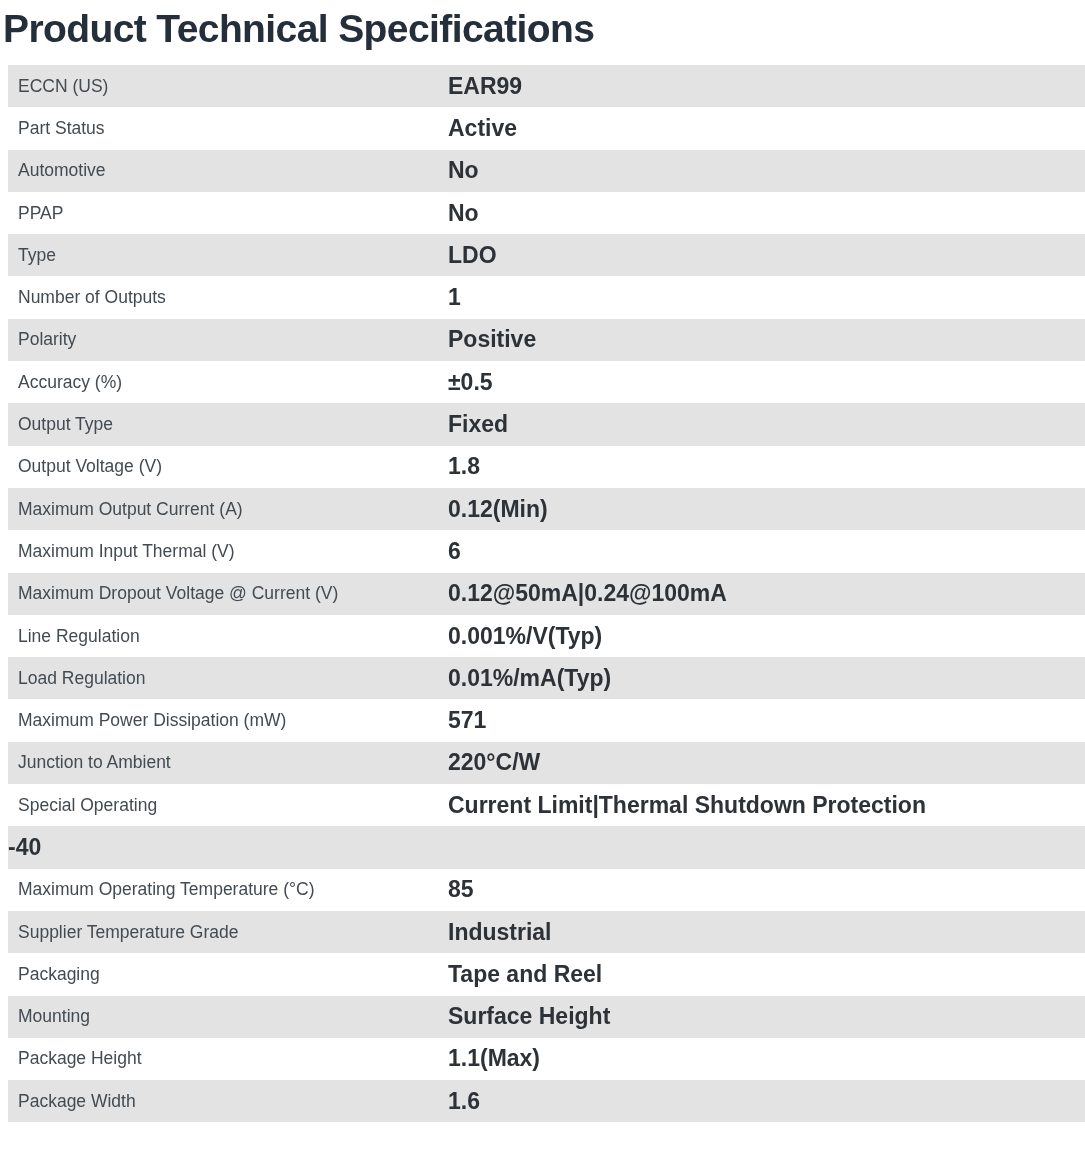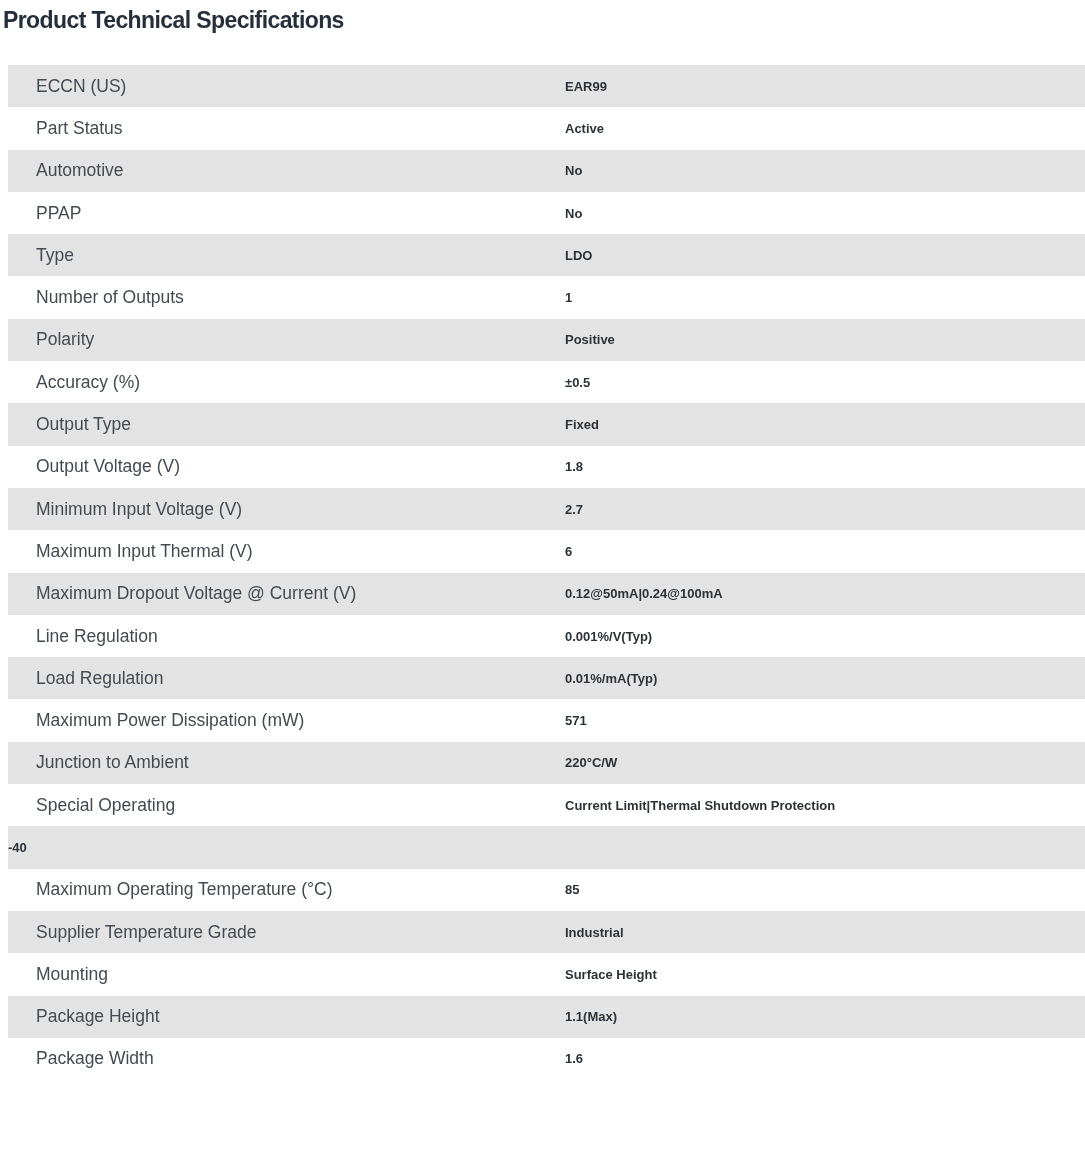--- a/index.html
+++ b/index.html
@@ -13,21 +13,21 @@
   body{
     width:1085px;height:1165px;
     background:#ffffff;
     font-family:"Liberation Sans",sans-serif;
     overflow:hidden;
     position:relative;
   }
   .page-title{
     margin:0;
     padding:7px 0 0 3px;
-    font-size:23px;
+    font-size:39px;
     font-weight:700;
     letter-spacing:-0.6px;
     color:var(--title-text);
   }
   .spec-table{
     position:absolute;
     top:65px;
     left:8px;
     right:0;
   }
@@ -35,28 +35,28 @@
     display:flex;
     align-items:center;
     height:42.3px;
     background:var(--row-bg);
   }
   .spec-row:nth-child(odd){
     background:var(--row-alt-bg);
   }
   .spec-label{
     box-sizing:border-box;
-    width:557px;
-    padding-left:28px;
+    width:440px;
+    padding-left:10px;
     font-size:17.5px;
     color:var(--label-text);
     white-space:nowrap;
   }
   .spec-value{
-    font-size:13px;
+    font-size:23px;
     font-weight:700;
     color:var(--value-text);
     white-space:nowrap;
   }
 </style>
 </head>
 <body>
 
 <h1 class="page-title">Product Technical Specifications</h1>
 
@@ -104,25 +104,25 @@
   <div class="spec-row">
     <div class="spec-label">Output Type</div>
     <div class="spec-value">Fixed</div>
   </div>
 
   <div class="spec-row">
     <div class="spec-label">Output Voltage (V)</div>
     <div class="spec-value">1.8</div>
   </div>
 
+  <div class="spec-row">
+    <div class="spec-label">Maximum Output Current (A)</div>
+    <div class="spec-value">0.12(Min)</div>
+  </div>
 
-  <div class="spec-row">
-    <div class="spec-label">Minimum Input Voltage (V)</div>
-    <div class="spec-value">2.7</div>
-  </div>
 
   <div class="spec-row">
     <div class="spec-label">Maximum Input Thermal (V)</div>
     <div class="spec-value">6</div>
   </div>
 
   <div class="spec-row">
     <div class="spec-label">Maximum Dropout Voltage @ Current (V)</div>
     <div class="spec-value">0.12@50mA|0.24@100mA</div>
   </div>
@@ -159,20 +159,24 @@
   <div class="spec-row">
     <div class="spec-label">Maximum Operating Temperature (°C)</div>
     <div class="spec-value">85</div>
   </div>
 
   <div class="spec-row">
     <div class="spec-label">Supplier Temperature Grade</div>
     <div class="spec-value">Industrial</div>
   </div>
 
+  <div class="spec-row">
+    <div class="spec-label">Packaging</div>
+    <div class="spec-value">Tape and Reel</div>
+  </div>
 
   <div class="spec-row">
     <div class="spec-label">Mounting</div>
     <div class="spec-value">Surface Height</div>
   </div>
 
   <div class="spec-row">
     <div class="spec-label">Package Height</div>
     <div class="spec-value">1.1(Max)</div>
   </div>

